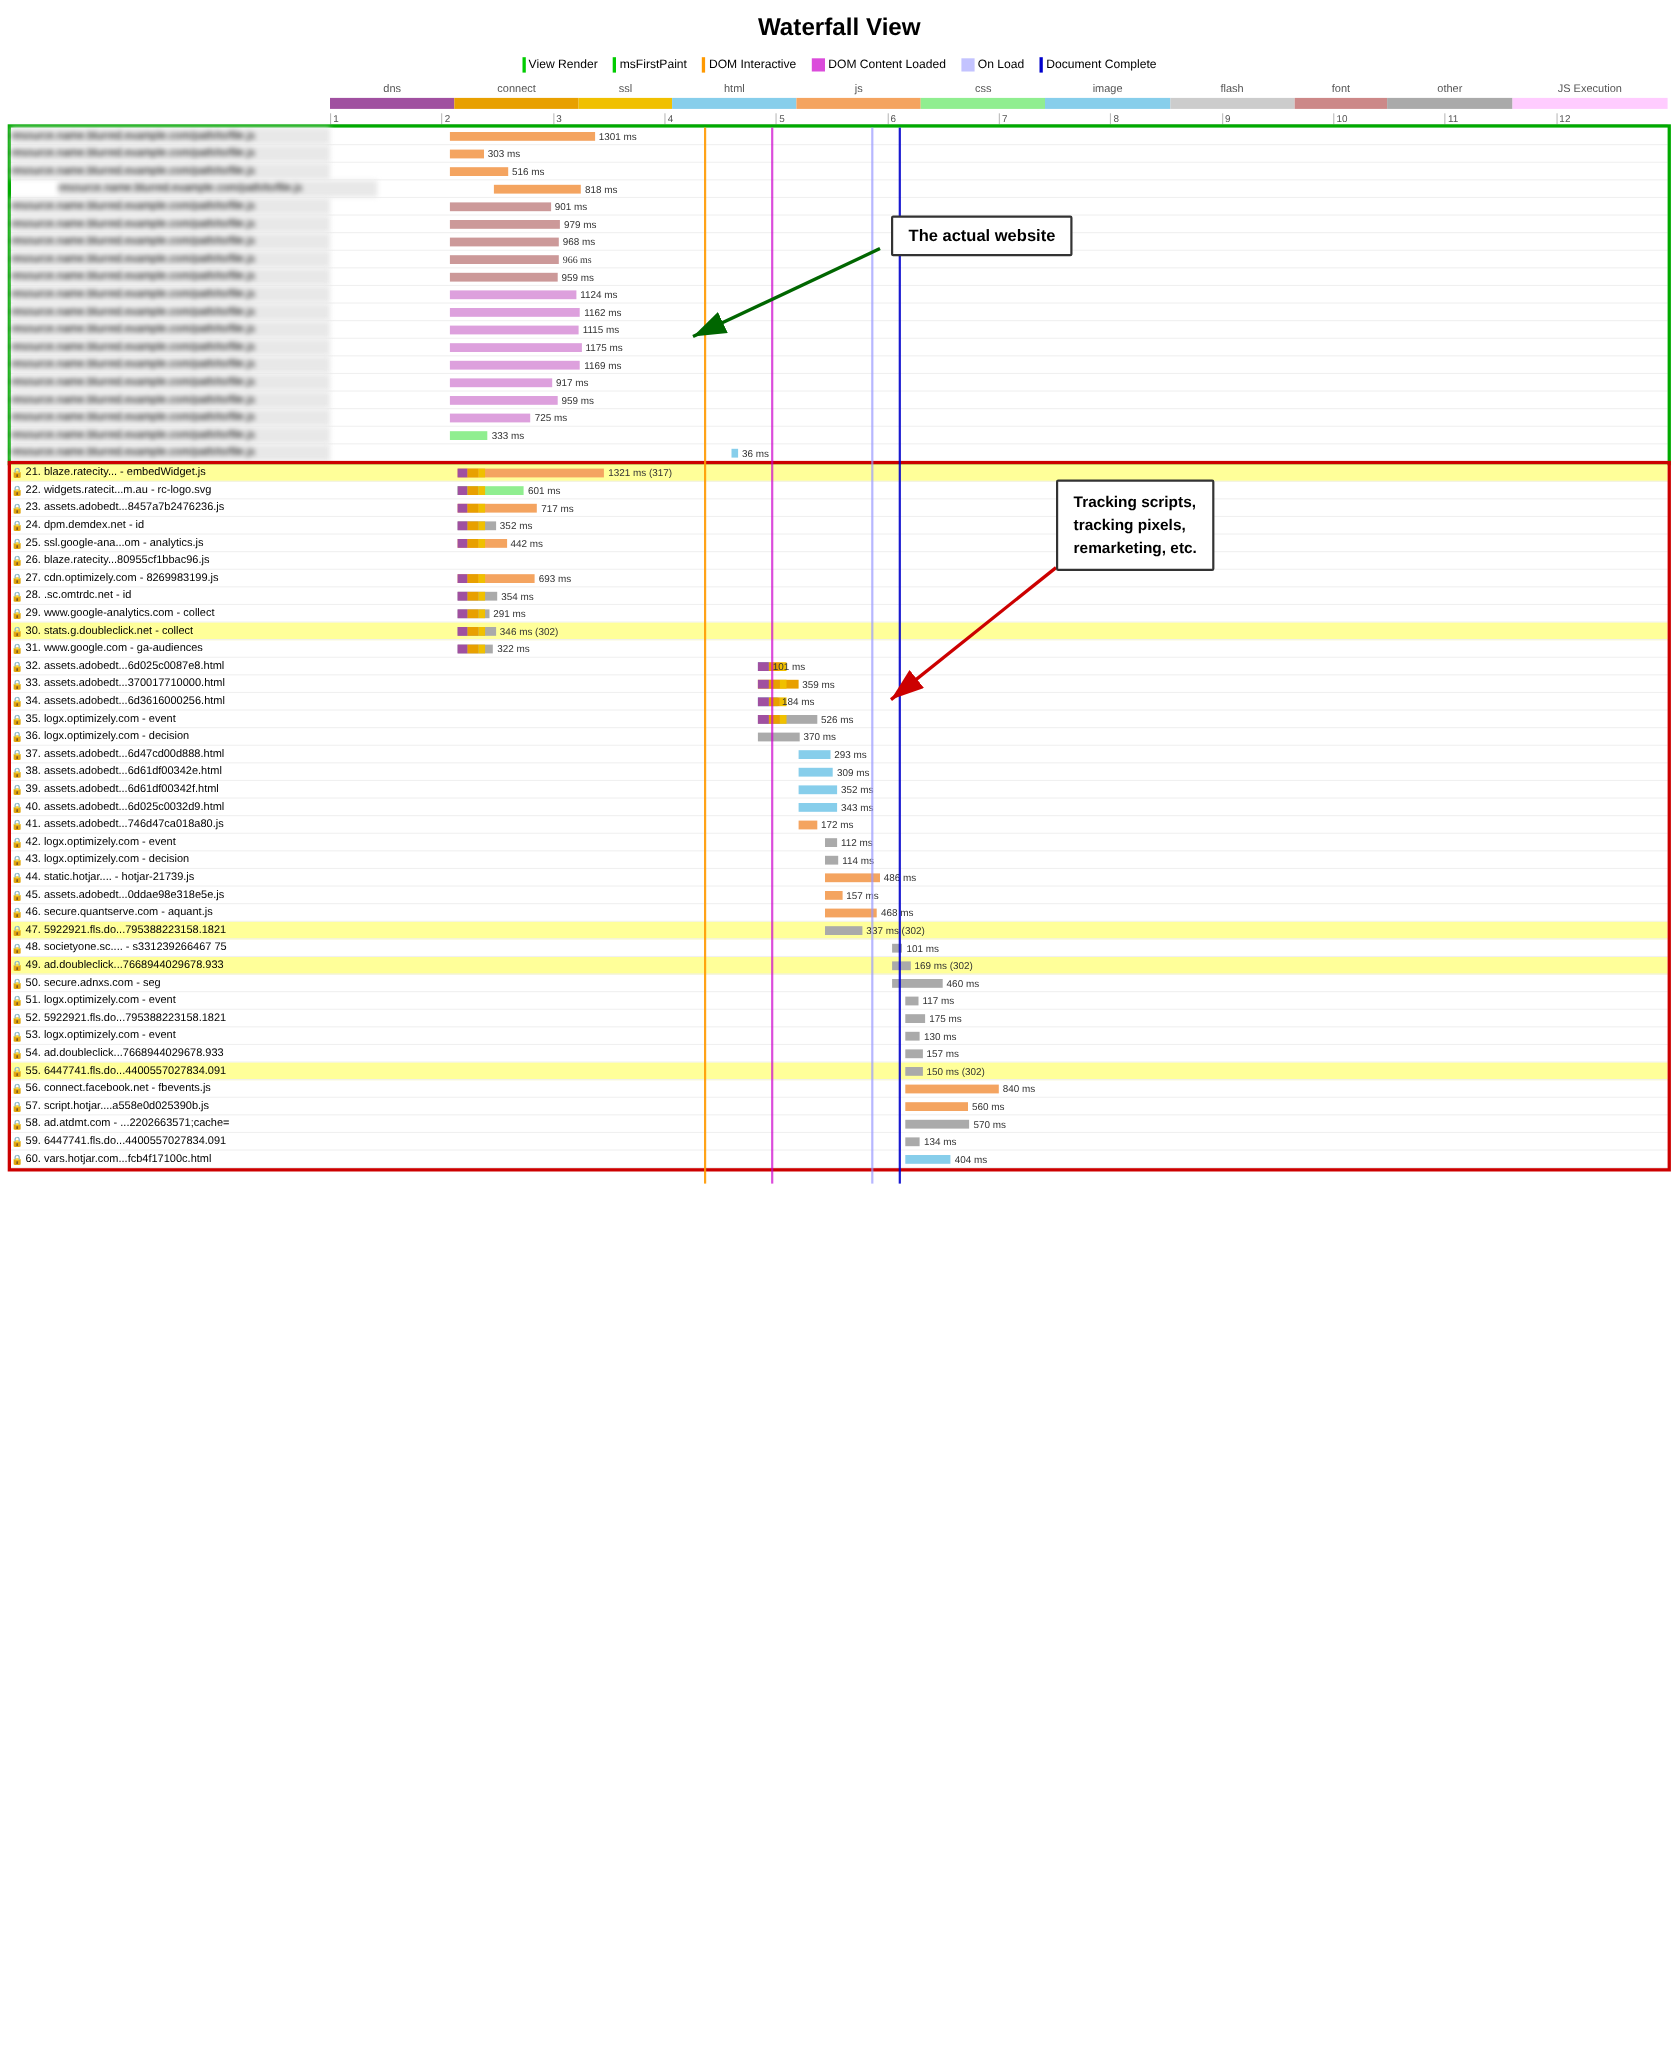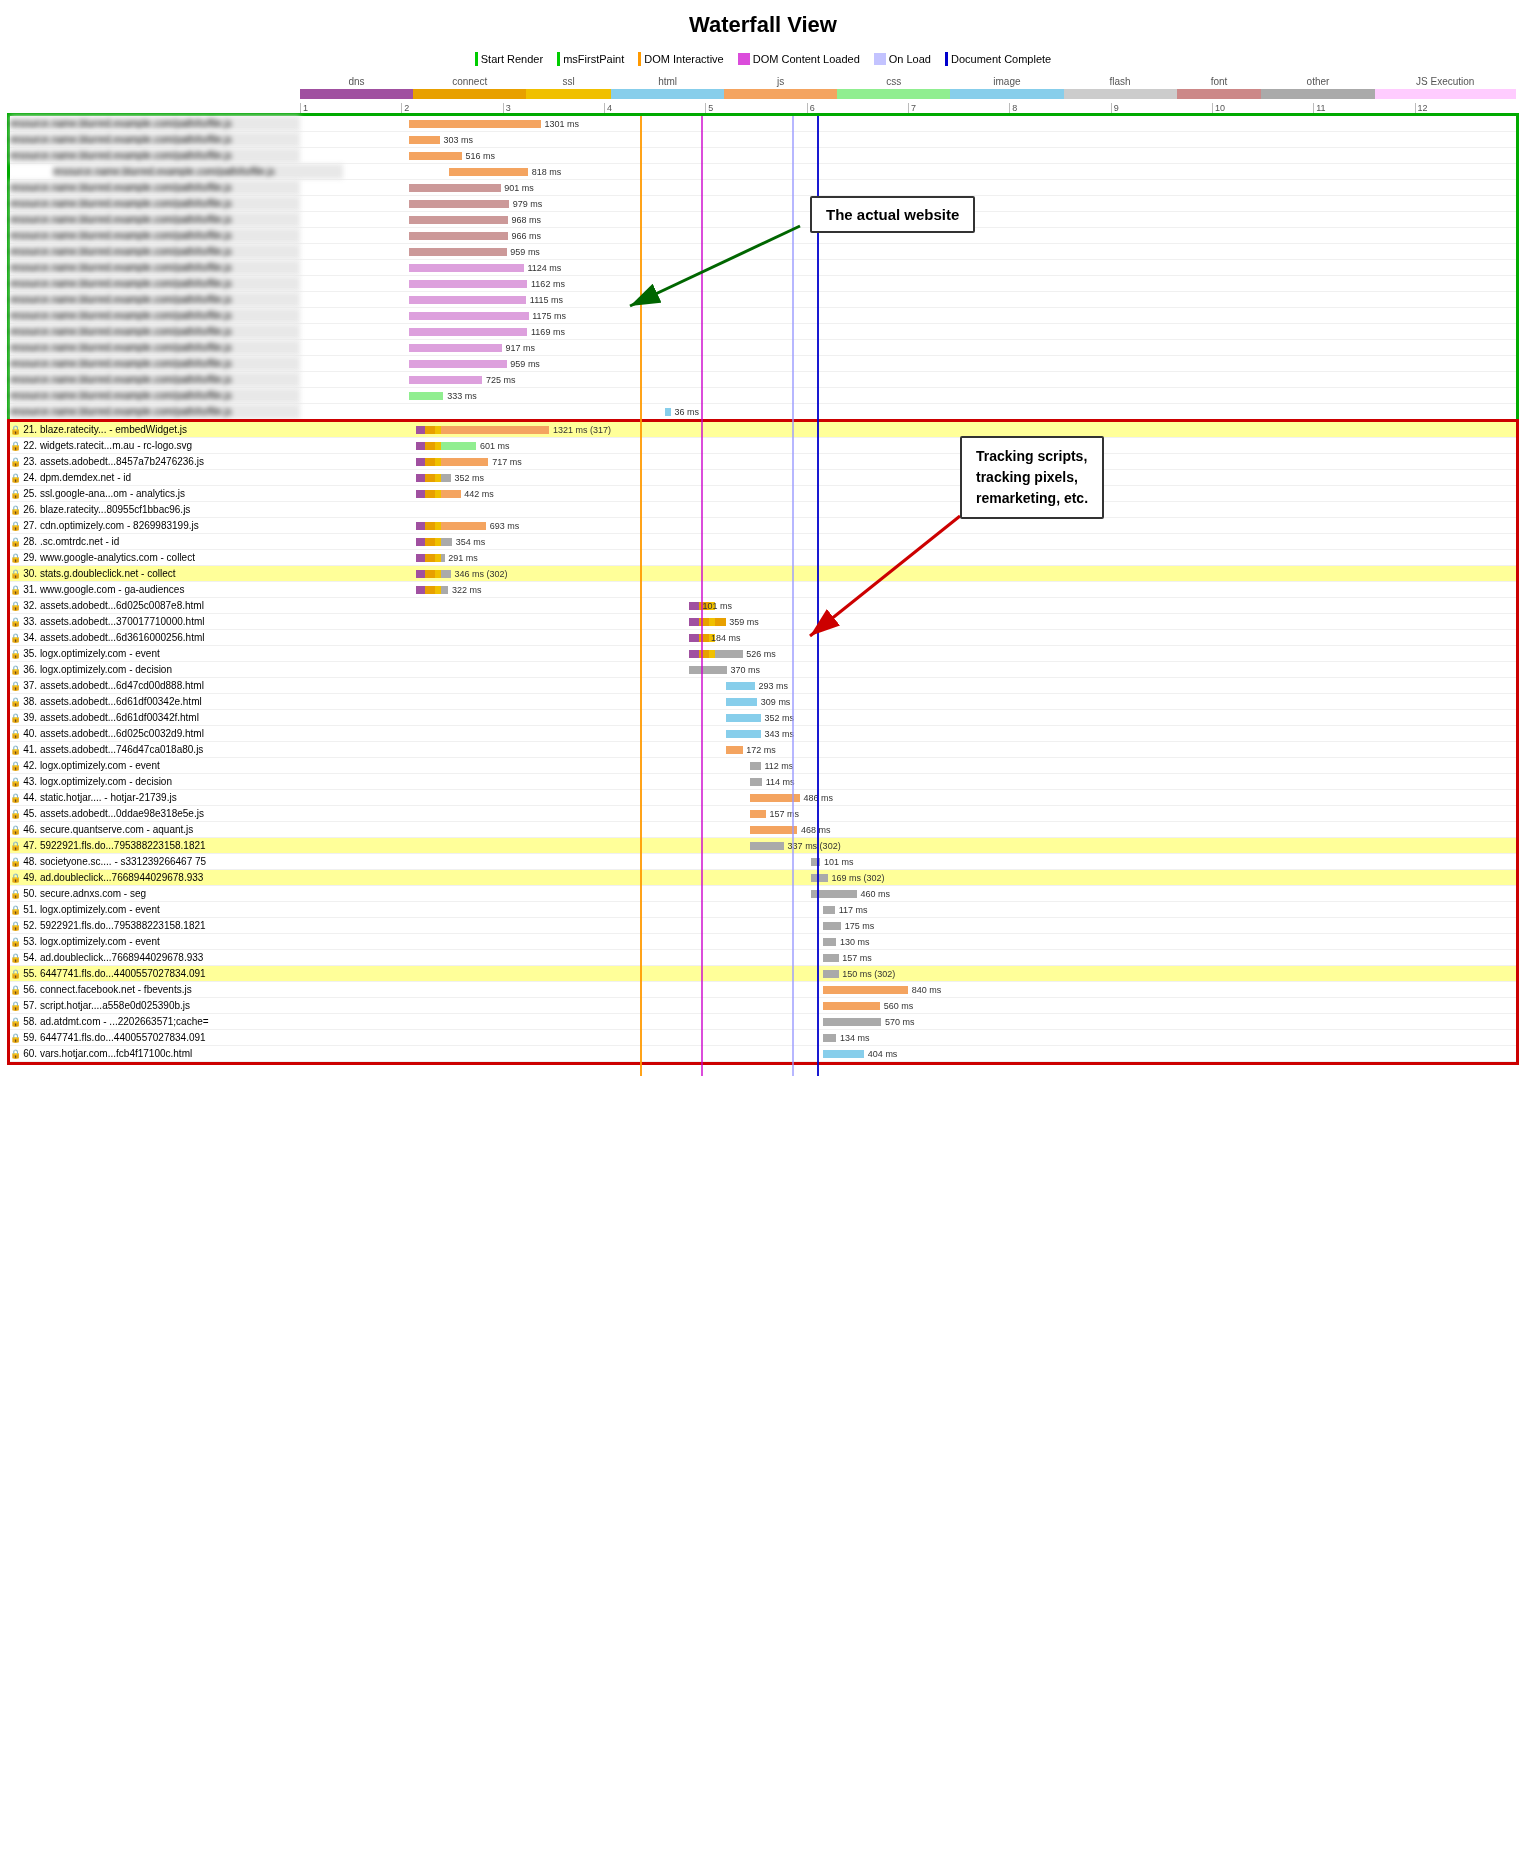--- a/index.html
+++ b/index.html
@@ -17,21 +17,21 @@
 </head>
 <body>
 
 <div class="page-container">
 
   <div class="page-title">Waterfall View</div>
 
   <div class="legend">
     <div class="legend-item">
       <div style="width:3px;height:14px;background:#00cc00;display:inline-block;"></div>
-      <span>Start Render</span>
+      <span>View Render</span>
     </div>
     <div class="legend-item">
       <div style="width:3px;height:14px;background:#00cc00;display:inline-block;"></div>
       <span>msFirstPaint</span>
     </div>
     <div class="legend-item">
       <div style="width:3px;height:14px;background:#ff9900;display:inline-block;"></div>
       <span>DOM Interactive</span>
     </div>
     <div class="legend-item">
@@ -152,21 +152,21 @@
               <div style="width: 290px; flex-shrink: 0; overflow: hidden; white-space: nowrap; text-overflow: ellipsis; font-size: 10px; padding-right: 4px; display: flex; align-items: center; gap: 2px; filter: blur(2.5px); background: rgb(232, 232, 232); height: 100%;">resource.name.blurred.example.com/path/to/file.js</div>
               <div style="flex: 1 1 0%; position: relative; height: 100%;">
                 <div style="position: absolute; height: 8px; top: 4px; left: 9%; width: 8.1%; background: rgb(204, 153, 153);"></div>
                 <div style="position: absolute; font-size: 9px; color: rgb(51, 51, 51); white-space: nowrap; top: 3px; left: 17.4%;">968 ms</div>
               </div>
             </div>
             <div style="display: flex; height: 16px; align-items: center; border-bottom: 1px solid rgb(240, 240, 240);">
               <div style="width: 290px; flex-shrink: 0; overflow: hidden; white-space: nowrap; text-overflow: ellipsis; font-size: 10px; padding-right: 4px; display: flex; align-items: center; gap: 2px; filter: blur(2.5px); background: rgb(232, 232, 232); height: 100%;">resource.name.blurred.example.com/path/to/file.js</div>
               <div style="flex: 1 1 0%; position: relative; height: 100%;">
                 <div style="position: absolute; height: 8px; top: 4px; left: 9%; width: 8.1%; background: rgb(204, 153, 153);"></div>
-                <div style="position: absolute; font-size: 9px; color: rgb(51, 51, 51); white-space: nowrap; top: 3px; left: 17.4%;">966 ms</div>
+                <div style="position: absolute; font-size: 9px; color: rgb(51, 51, 51); white-space: nowrap; top: 3px; left: 17.4%; font-family: Liberation Serif, serif;">966 ms</div>
               </div>
             </div>
             <div style="display: flex; height: 16px; align-items: center; border-bottom: 1px solid rgb(240, 240, 240);">
               <div style="width: 290px; flex-shrink: 0; overflow: hidden; white-space: nowrap; text-overflow: ellipsis; font-size: 10px; padding-right: 4px; display: flex; align-items: center; gap: 2px; filter: blur(2.5px); background: rgb(232, 232, 232); height: 100%;">resource.name.blurred.example.com/path/to/file.js</div>
               <div style="flex: 1 1 0%; position: relative; height: 100%;">
                 <div style="position: absolute; height: 8px; top: 4px; left: 9%; width: 8%; background: rgb(204, 153, 153);"></div>
                 <div style="position: absolute; font-size: 9px; color: rgb(51, 51, 51); white-space: nowrap; top: 3px; left: 17.3%;">959 ms</div>
               </div>
             </div>
             <div style="display: flex; height: 16px; align-items: center; border-bottom: 1px solid rgb(240, 240, 240);">

